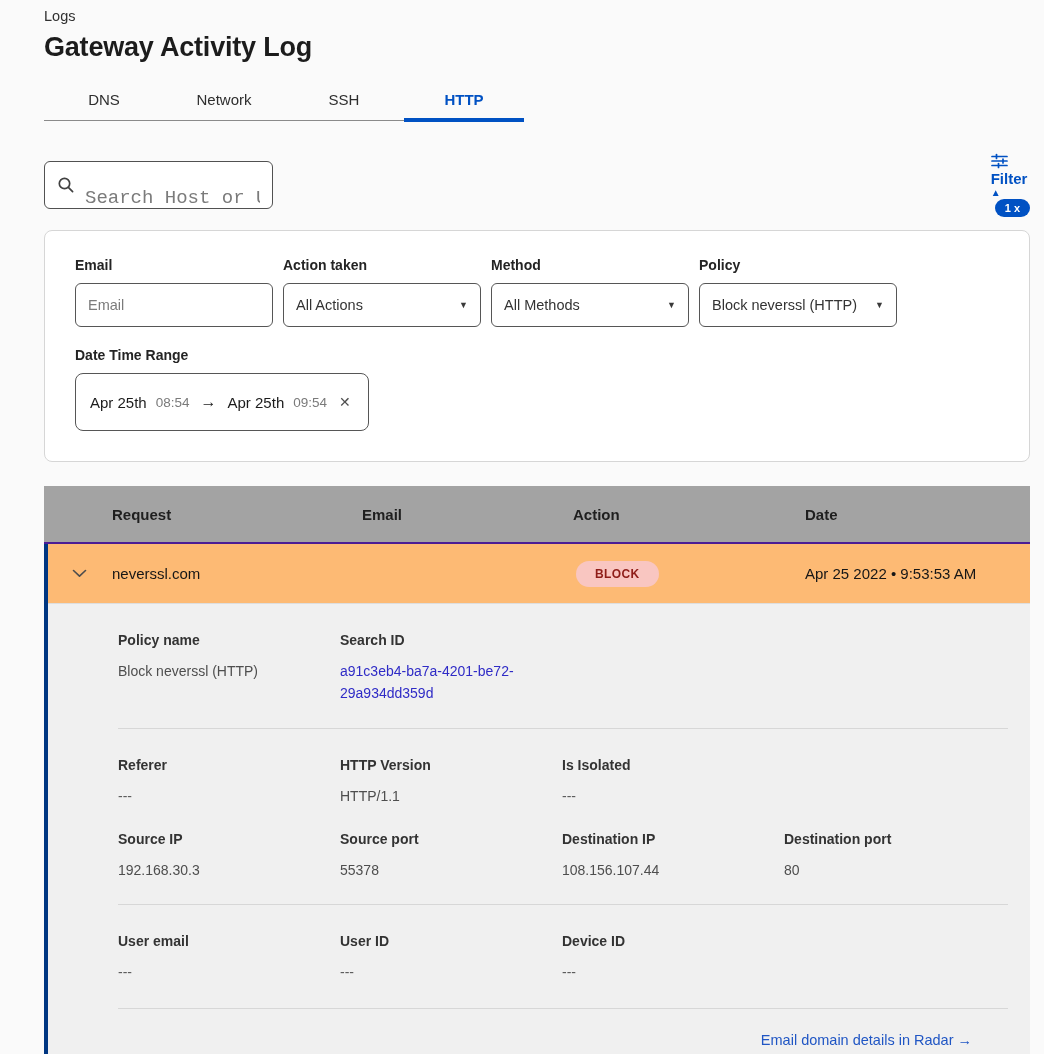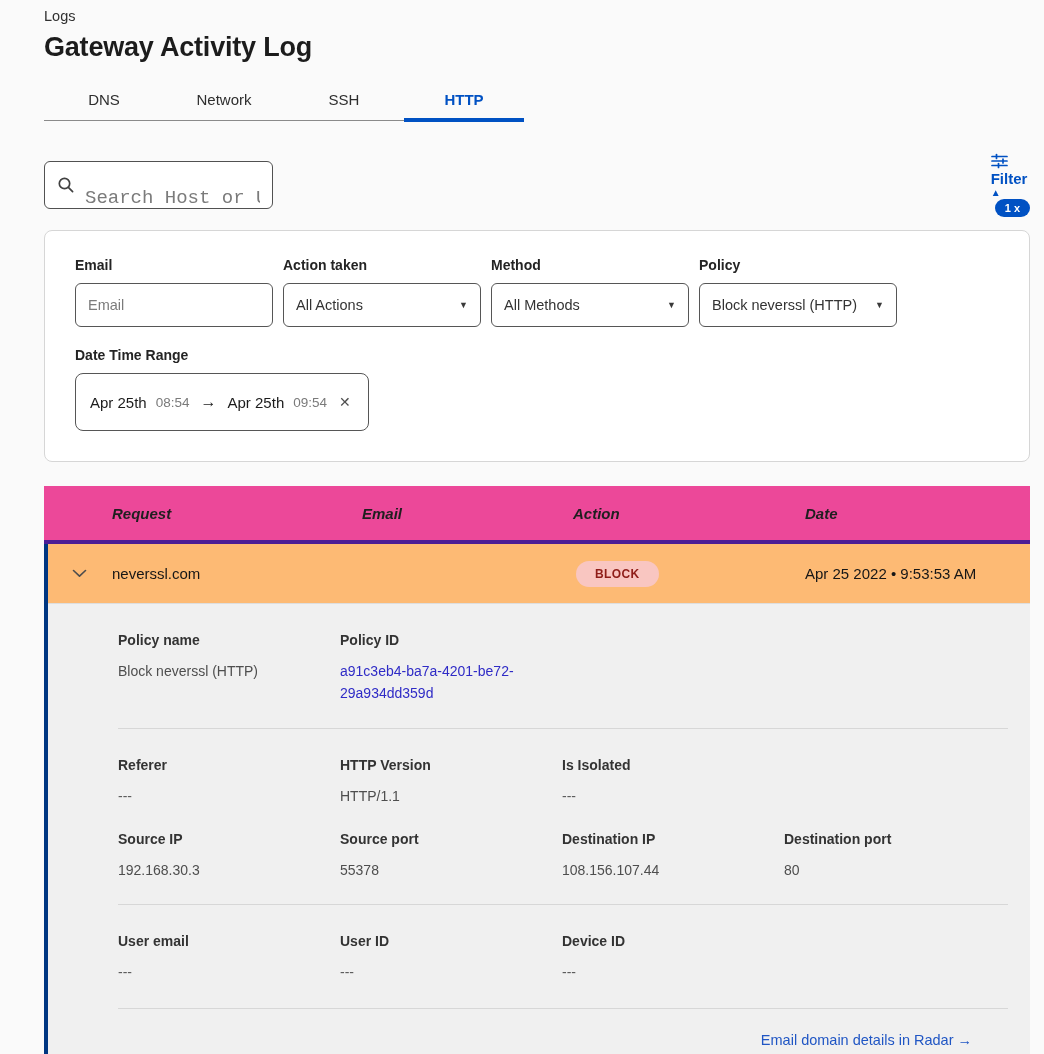--- a/index.html
+++ b/index.html
@@ -70,21 +70,21 @@
   .time-text { font-size:13.5px; color:#7a7a7a; }
   .range-arrow { font-size:16px; color:#222; padding:0 2px; }
   .clear-x { font-size:14px; color:#4f4f4f; margin-left:3px; cursor:pointer; }
 
   
   .table-card { margin-top:24px; width:986px; background:#fff; position:relative; min-height:602px; }
   .blue-bar { position:absolute; left:0; top:58px; bottom:0; width:4px; background:#003681; z-index:2; }
   .thead, .trow {
     display:grid; grid-template-columns:68px 250px 211px 232px 1fr; align-items:center; height:58px;
   }
-  .thead { background:#ec4899; border-bottom:4px solid #4c1d95;font-style:italic; }
+  .thead { background:#a3a3a3; border-bottom:2px solid #4c1d95; }
   .th { font-size:15px; font-weight:700; color:#1f1f1f; }
   .trow { background:#fdba74; border-bottom:1px solid #dedede; height:60px; }
   .chevron-cell { padding-left:28px; display:flex; align-items:center; cursor:pointer; }
   .td { font-size:15px; color:#161616; }
   .badge-block {
     display:inline-block; background:#f9c6c1; color:#8f1d18; font-size:12px; font-weight:700;
     letter-spacing:0.4px; border-radius:13px; padding:6px 19px; margin-left:3px;
   }
 
   
@@ -218,21 +218,21 @@
     </div>
 
     <div class="details">
 
       <div class="sec detail-grid">
         <div>
           <div class="detail-label">Policy name</div>
           <div class="detail-value">Block neverssl (HTTP)</div>
         </div>
         <div>
-          <div class="detail-label">Policy ID</div>
+          <div class="detail-label">Search ID</div>
           <a class="policy-link" href="#">a91c3eb4-ba7a-4201-be72-29a934dd359d</a>
         </div>
         <div></div>
           <div></div>
       </div>
 
       <hr class="divider">
 
       <div class="sec">
         <div class="detail-grid subrow">

